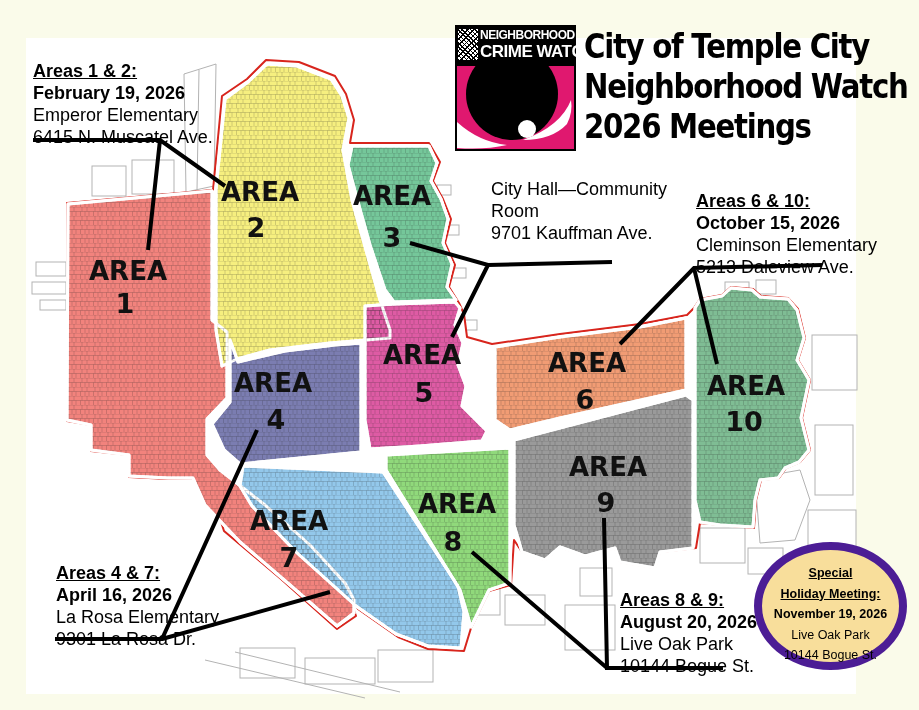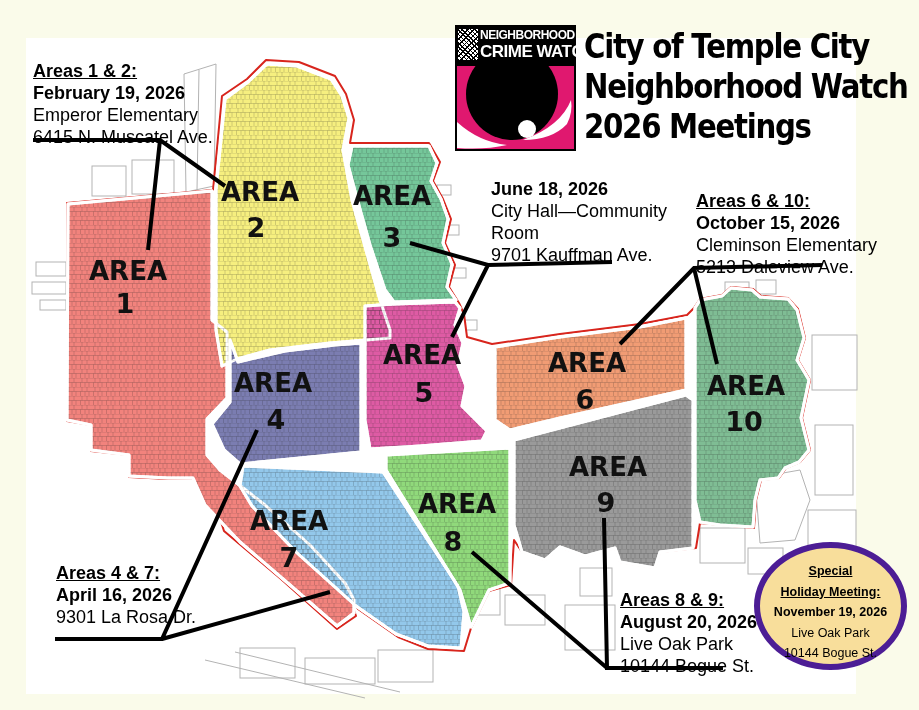--- a/index.html
+++ b/index.html
@@ -25,21 +25,21 @@
          font-family:"DejaVu Sans",sans-serif;font-weight:bold;font-size:34px;line-height:40px;
          letter-spacing:-1.5px;transform:scaleX(0.86);transform-origin:left top;white-space:nowrap;}
 
   
   .note{position:absolute;width:190px;font-size:18px;line-height:22px;color:#000;}
   .note-heading{font-weight:bold;text-decoration:underline;}
   .b{font-weight:bold;}
 
   
   .circle{position:absolute;left:754px;top:542px;width:153px;height:128px;border-radius:50%;
-          border:6px solid #4c1d95;box-sizing:border-box;background:#F8DE9B;
+          border:8px solid #4c1d95;box-sizing:border-box;background:#F8DE9B;
           text-align:center;font-size:12.5px;line-height:20.5px;padding-top:13px;}
   .circle .u{font-weight:bold;text-decoration:underline;}
 
   
   .area-label{font-family:"DejaVu Sans",sans-serif;font-weight:bold;font-size:26px;fill:#111;text-anchor:middle;}
   .area-number{font-family:"DejaVu Sans",sans-serif;font-weight:bold;font-size:27px;fill:#111;text-anchor:middle;}
   .area-poly{stroke:#fff;stroke-width:3;stroke-linejoin:round;}
   .leader{stroke:#000;stroke-width:4;fill:none;stroke-linejoin:miter;}
   .frag{fill:#fff;stroke:#b3b3b3;stroke-width:1;}
 </style>
@@ -180,35 +180,35 @@
   </div>
 
   <div class="note" style="left:33px;top:60px">
     <div class="note-heading">Areas 1 &amp; 2:</div>
     <div class="b">February 19, 2026</div>
     <div>Emperor Elementary</div>
     <div>6415 N. Muscatel Ave.</div>
   </div>
 
   <div class="note" style="left:491px;top:178px">
-    <div class="b">June 18, 2026</div>
     <div>City Hall—Community Room</div>
     <div>9701 Kauffman Ave.</div>
   </div>
 
   <div class="note" style="left:696px;top:190px">
     <div class="note-heading">Areas 6 &amp; 10:</div>
     <div class="b">October 15, 2026</div>
     <div>Cleminson Elementary</div>
     <div>5213 Daleview Ave.</div>
   </div>
 
   <div class="note" style="left:56px;top:562px">
     <div class="note-heading">Areas 4 &amp; 7:</div>
     <div class="b">April 16, 2026</div>
+    <div>La Rosa Elementary</div>
     <div>9301 La Rosa Dr.</div>
   </div>
 
   <div class="note" style="left:620px;top:589px">
     <div class="note-heading">Areas 8 &amp; 9:</div>
     <div class="b">August 20, 2026</div>
     <div>Live Oak Park</div>
     <div>10144 Bogue St.</div>
   </div>
 

